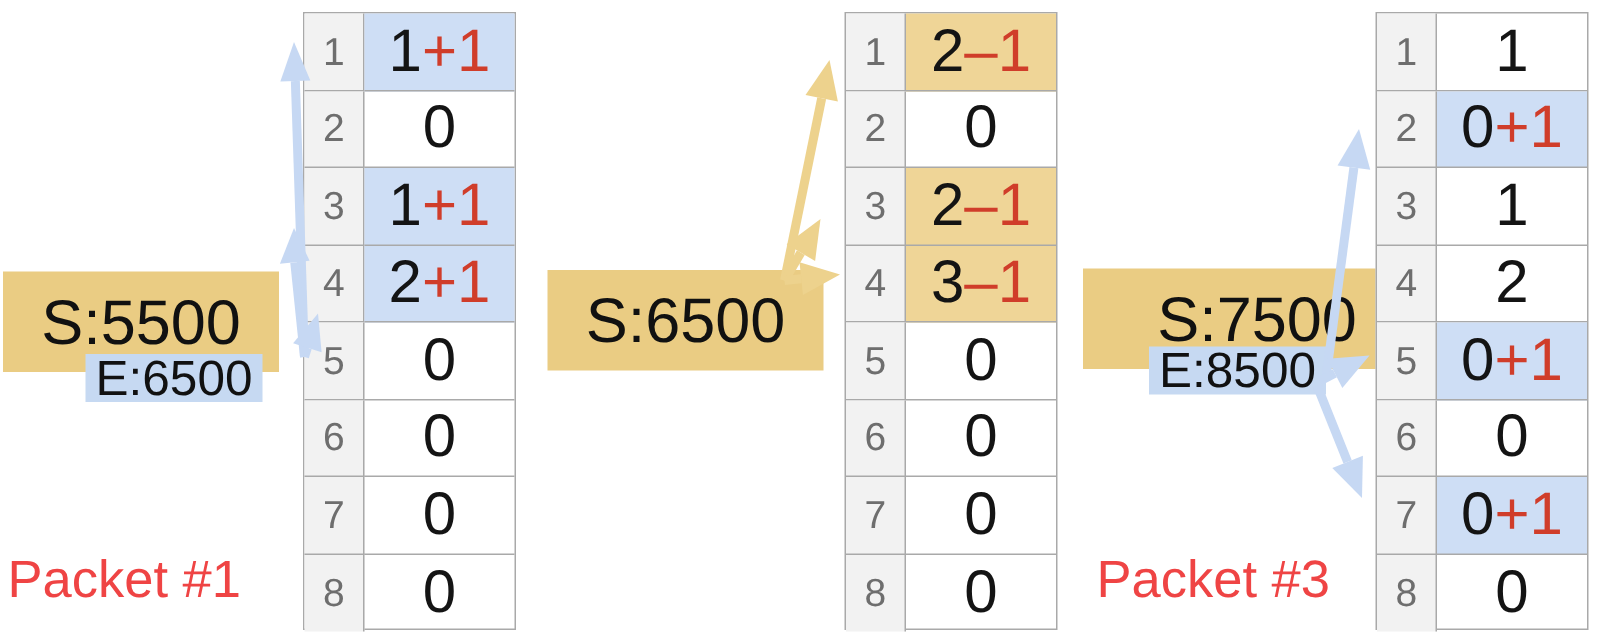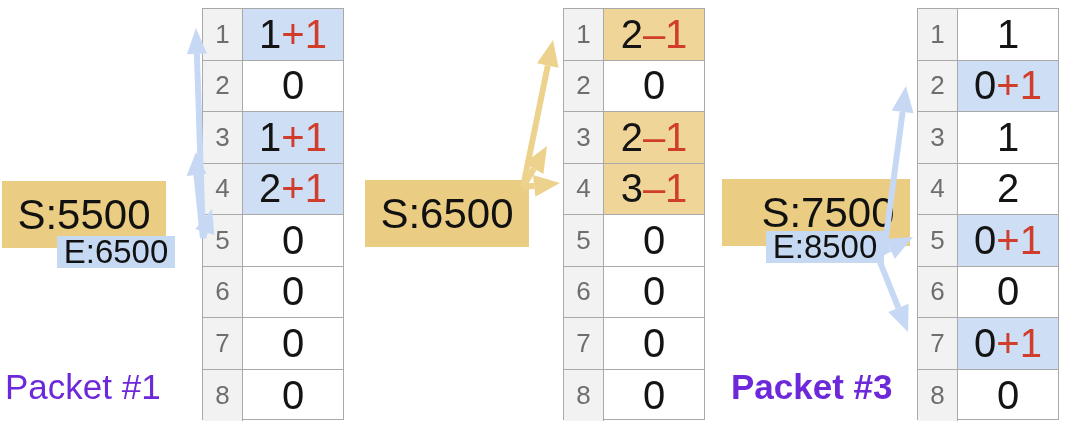--- a/index.html
+++ b/index.html
@@ -37,40 +37,40 @@
     display:flex;align-items:center;justify-content:center;
     box-sizing:border-box;
     white-space:nowrap;
   }
   .ctable > div:nth-last-child(1), .ctable > div:nth-last-child(2){border-bottom:none;}
   .valcell .delta{color:var(--red);}
   .hl-blue{background:var(--cellblue);}
   .hl-tan{background:var(--celltan);}
   .slabel{
     position:absolute;
-    width:164px;height:67px;
+    width:184px;height:67px;
     background:var(--labeltan);
     color:#111;
     font-size:42px;
     display:flex;align-items:center;justify-content:center;
     white-space:nowrap;
   }
   .elabel{
     position:absolute;
     width:118px;height:32px;
     background:var(--labelblue);
     color:#111;
     font-size:33px;
     display:flex;align-items:center;justify-content:center;
     white-space:nowrap;
     z-index:2;
   }
   .packetlabel{
     position:absolute;
-    color:#6d28d9;
+    color:#ef4444;
     font-size:35px;
     white-space:nowrap;
   }
   #arrow-layer{
     position:absolute;inset:0;
     pointer-events:none;
     z-index:3;
   }
   .arr-blue line{stroke:var(--arrowblue);stroke-width:6;}
   .arr-blue polygon{fill:var(--arrowblue);}
@@ -191,21 +191,21 @@
         <span class="delta"></span>
       </div>
   </div>
 
   <div class="slabel" style="left:722px;top:179px;padding-left:24px;">
     <span>S:7500</span>
   </div>
   <div class="elabel" style="left:766px;top:231px;">
     <span>E:8500</span>
   </div>
-  <div class="packetlabel" style="left:731px;top:367px;font-weight:bold;">Packet #3</div>
+  <div class="packetlabel" style="left:731px;top:367px;">Packet #3</div>
   <div class="ctable" style="left:917px;">
     <div class="numcell">1</div>
     <div class="valcell">
         <span>1</span>
         <span class="delta"></span>
       </div>
 
     <div class="numcell">2</div>
     <div class="valcell hl-blue">
         <span>0</span>

